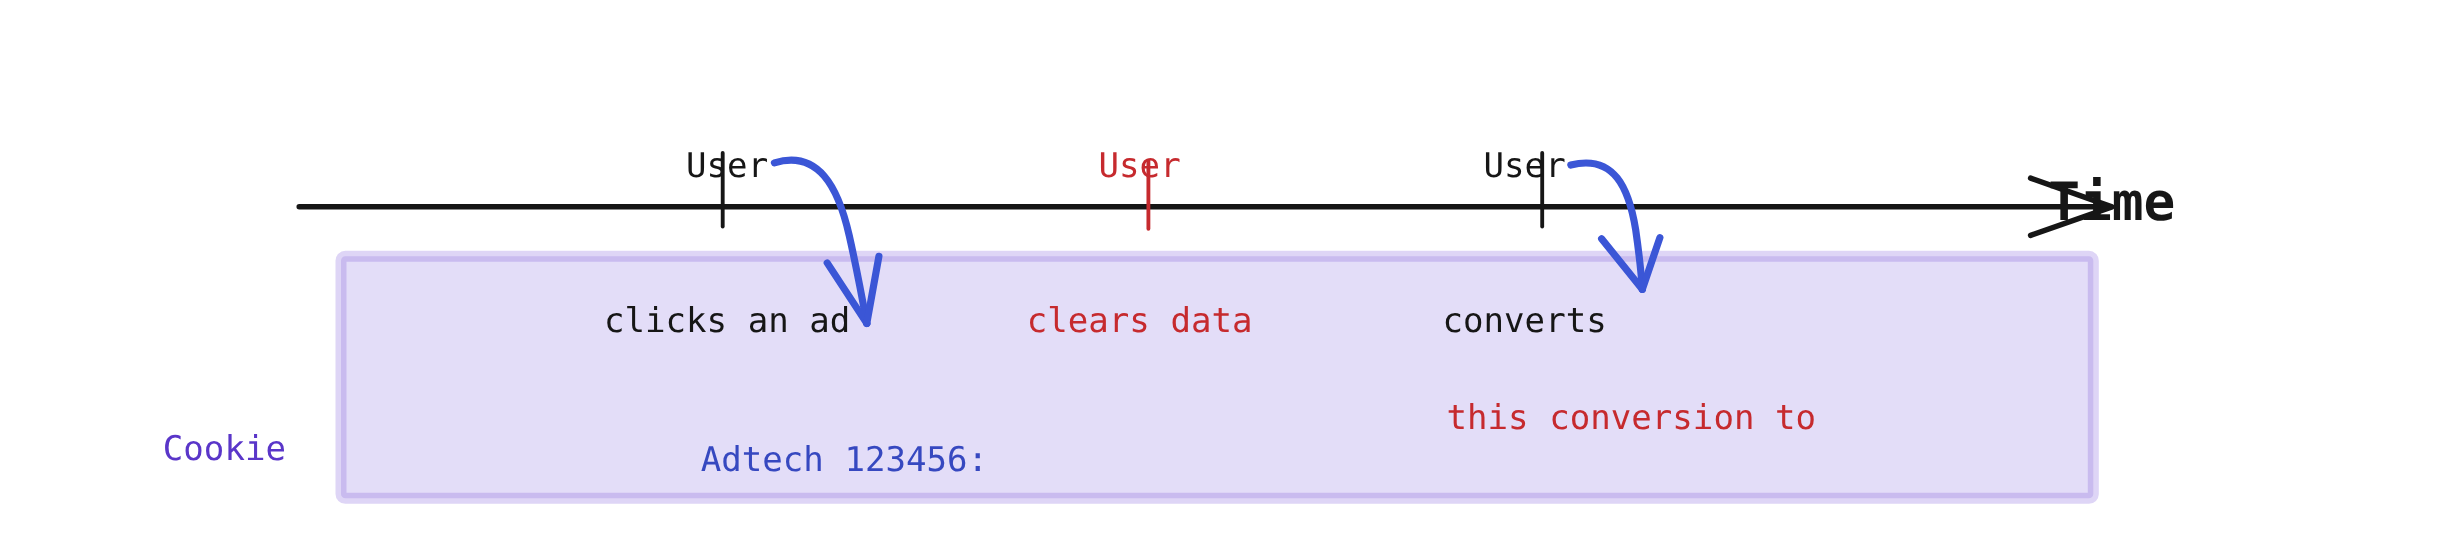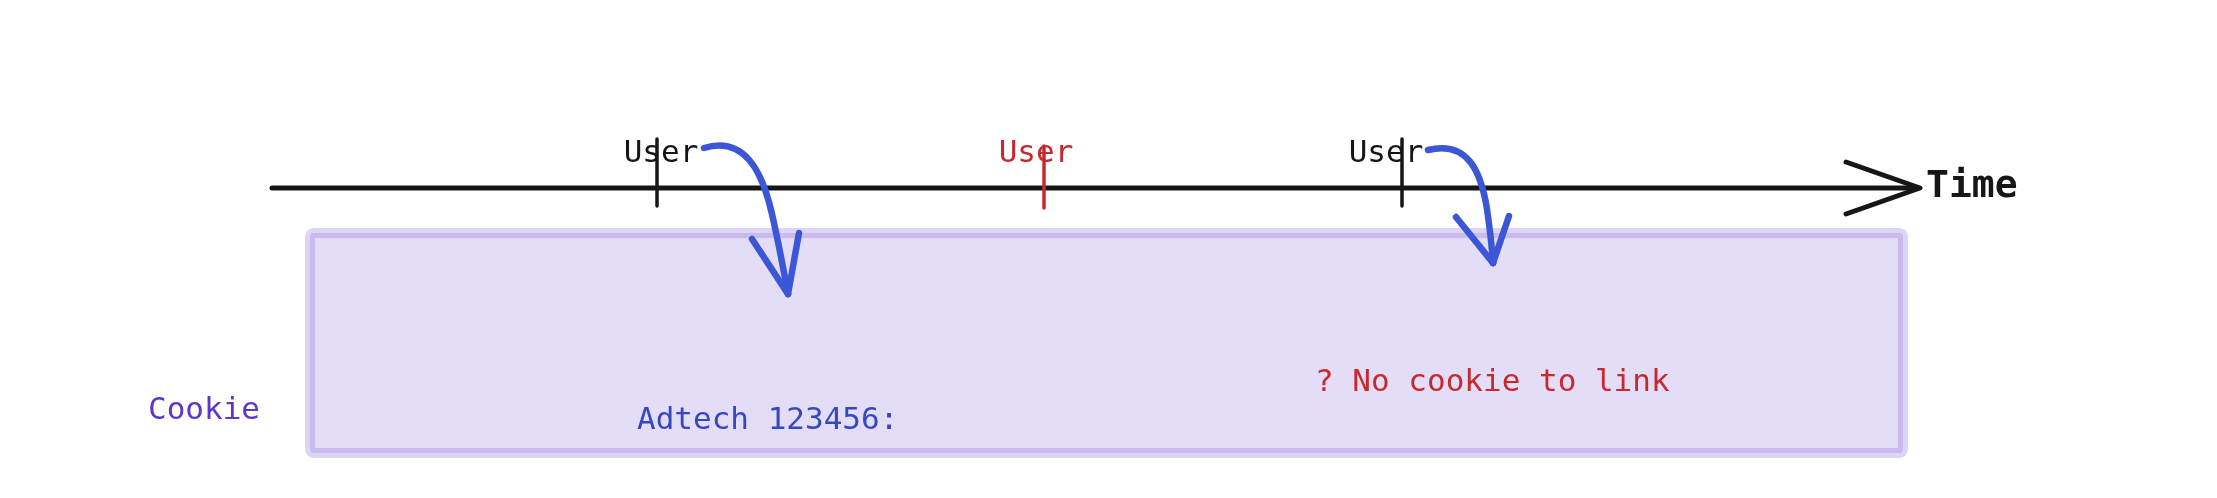--- a/index.html
+++ b/index.html
@@ -41,23 +41,23 @@
     white-space: pre;
     color: var(--ink);
   }
   .centered { transform: translateX(-50%); text-align: center; }
   .red-text    { color: var(--red); }
   .blue-text   { color: var(--blue); }
   .purple-text { color: var(--purple); }
 
   .time-label {
     position: absolute;
-    left: 1926px; top: 164px;
+    left: 1862px; top: 164px;
     font-weight: 700;
-    font-size: 38px;
+    font-size: 48px;
     line-height: 40px;
     color: var(--ink);
   }
 
   .server-box {
     position: absolute;
     left: 310px; top: 233px;
     width: 1593px; height: 220px;
     background: var(--box-fill);
     border: 5px solid var(--box-border);
@@ -91,42 +91,44 @@
     </g>
     <g class="blue-arrow">
       <path d="M 1428 150 C 1468 140 1481 172 1487 209 C 1490 230 1492 248 1493 263"></path>
       <path d="M 1493 263 L 1456 217"></path>
       <path d="M 1493 263 L 1509 216"></path>
     </g>
   </svg>
 
   <div class="label centered event-label" style="left:661px">
     <div>User</div>
+    <div>clicks an ad</div>
   </div>
 
   <div class="label centered event-label red-text" style="left:1036px">
     <div>User</div>
+    <div>clears data</div>
   </div>
 
   <div class="label centered event-label" style="left:1386px">
     <div>User</div>
+    <div>converts</div>
   </div>
 
   <div class="time-label">Time</div>
 
   <div class="label centered lane-label purple-text">
     <div>Cookie</div>
     
   </div>
 
   <div class="label cookie-note blue-text">
     <div>Adtech 123456:</div>
     
   </div>
 
   <div class="label no-cookie-note red-text">
-    <div>? No cookie to link</div>
     <div>this conversion to</div>
     
     
   </div>
 
 </div>
 
 </body></html>

